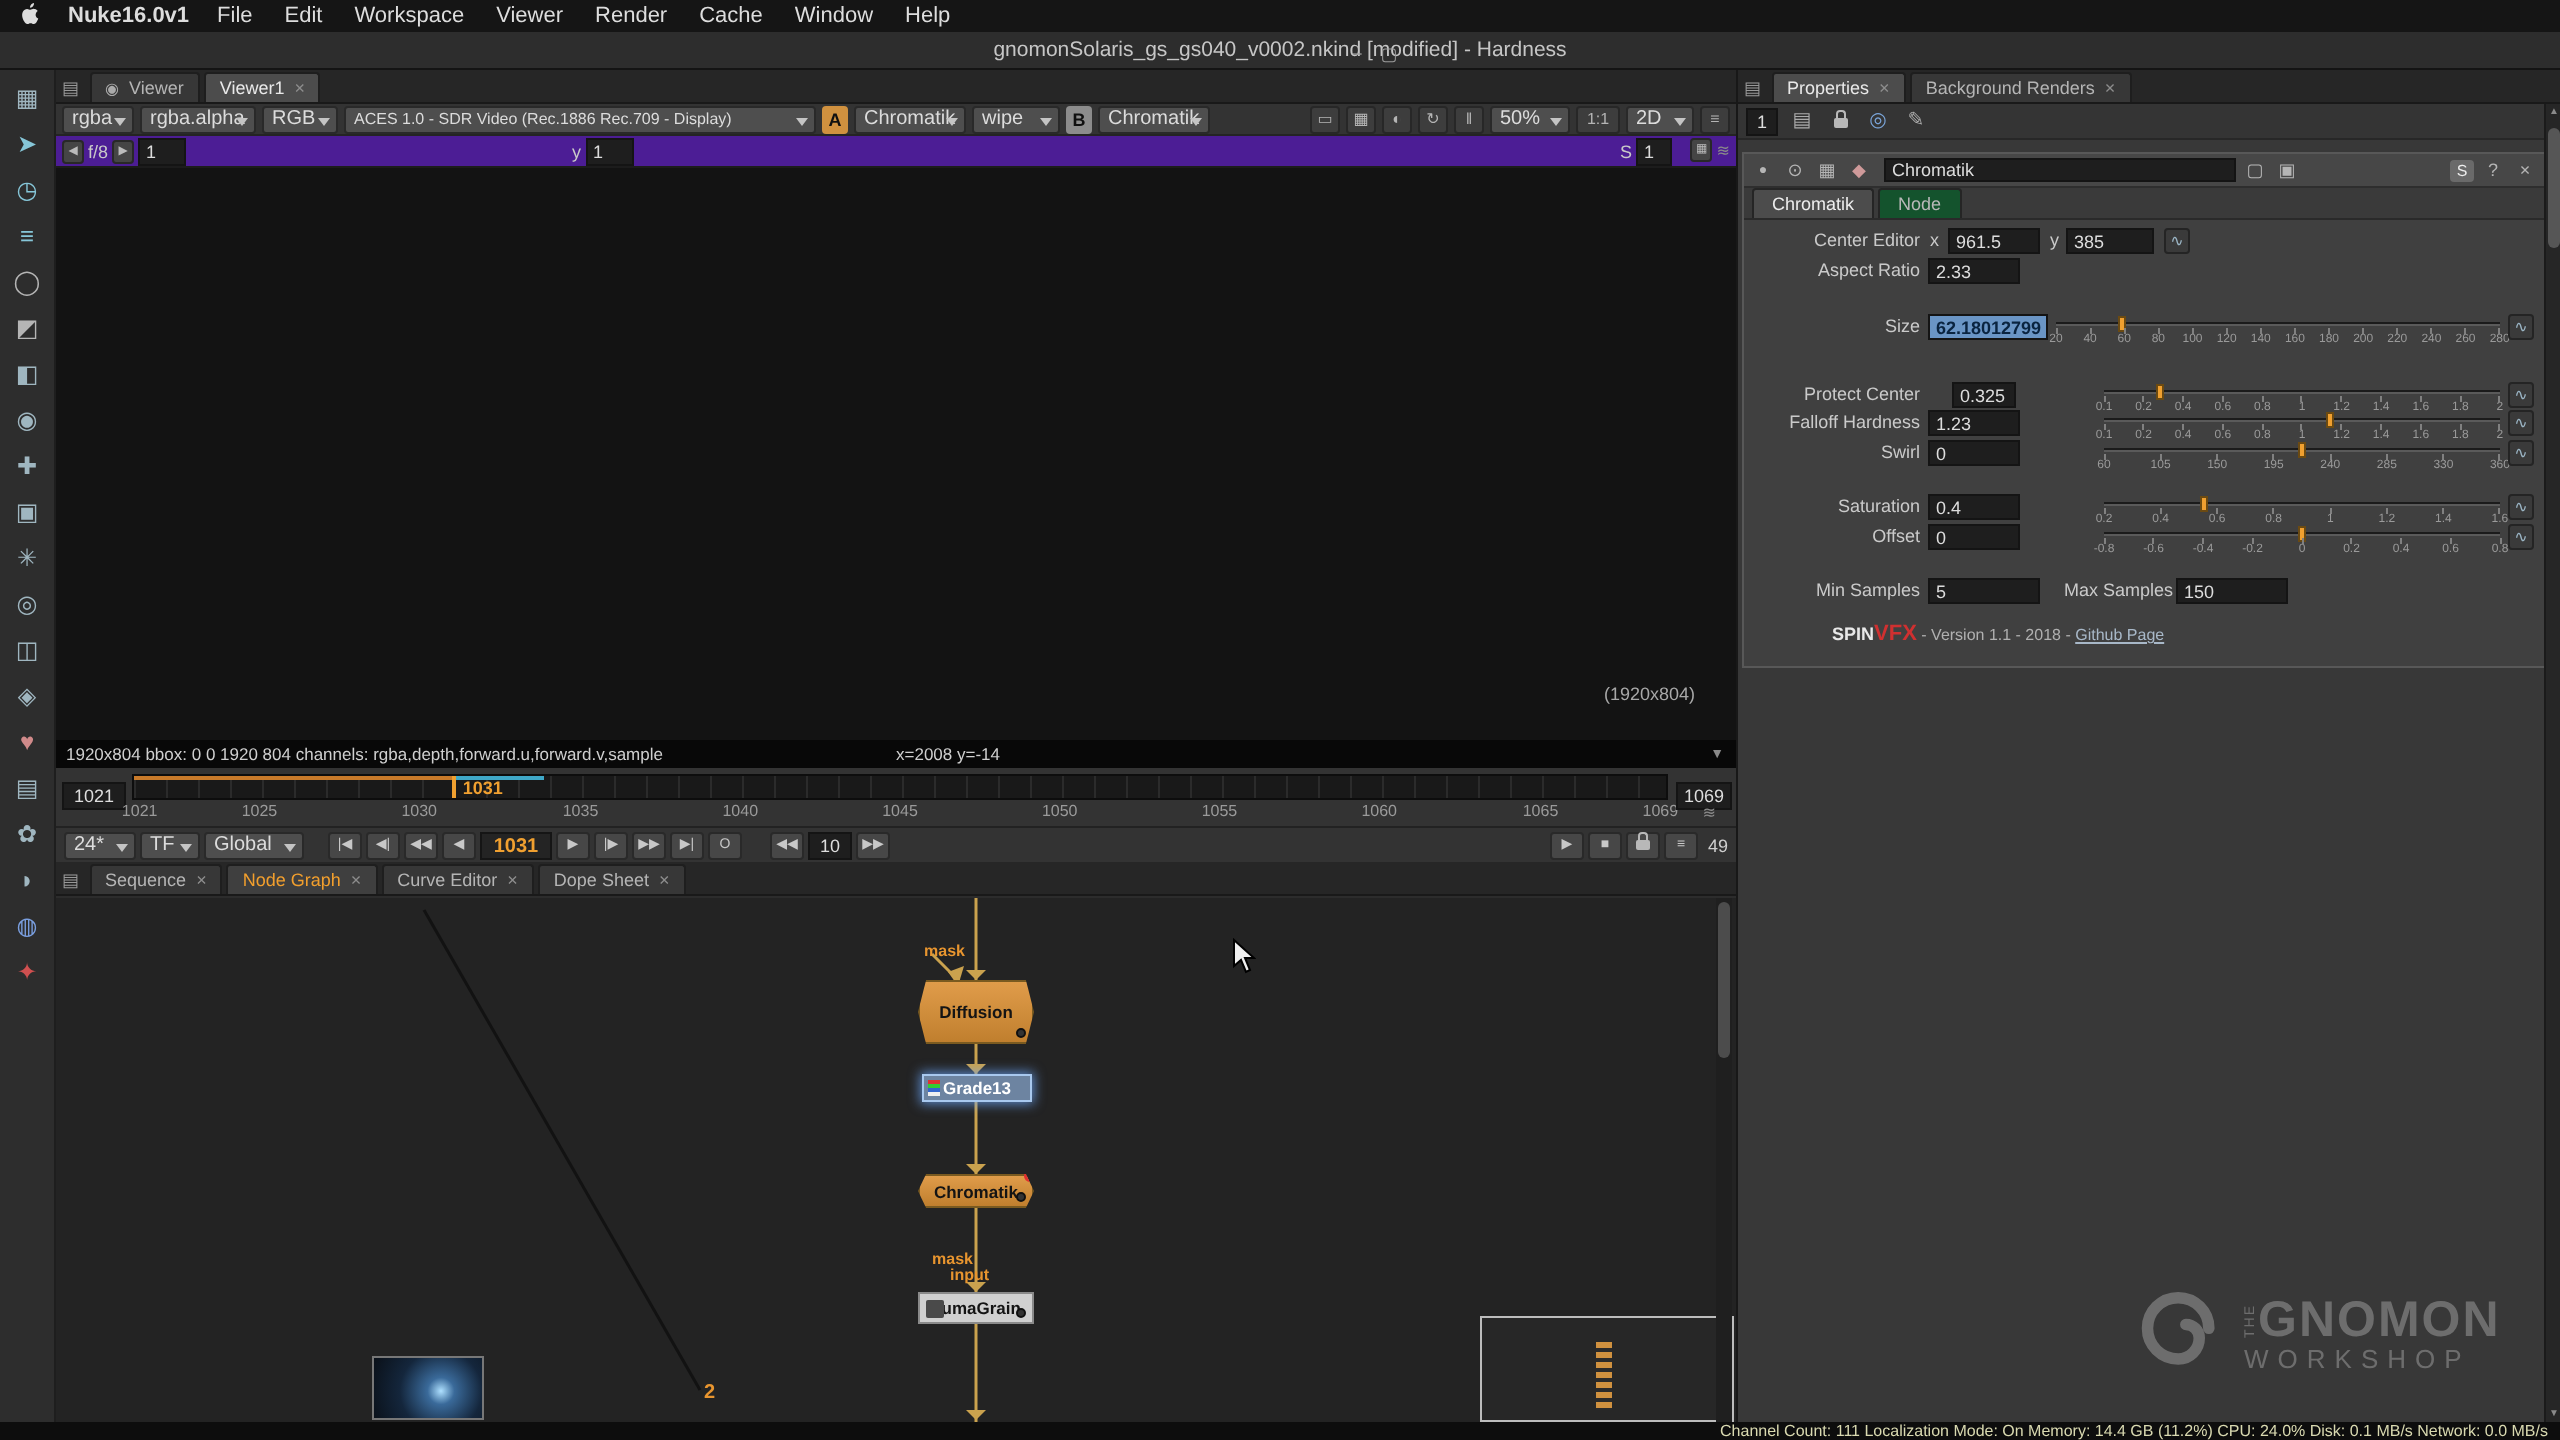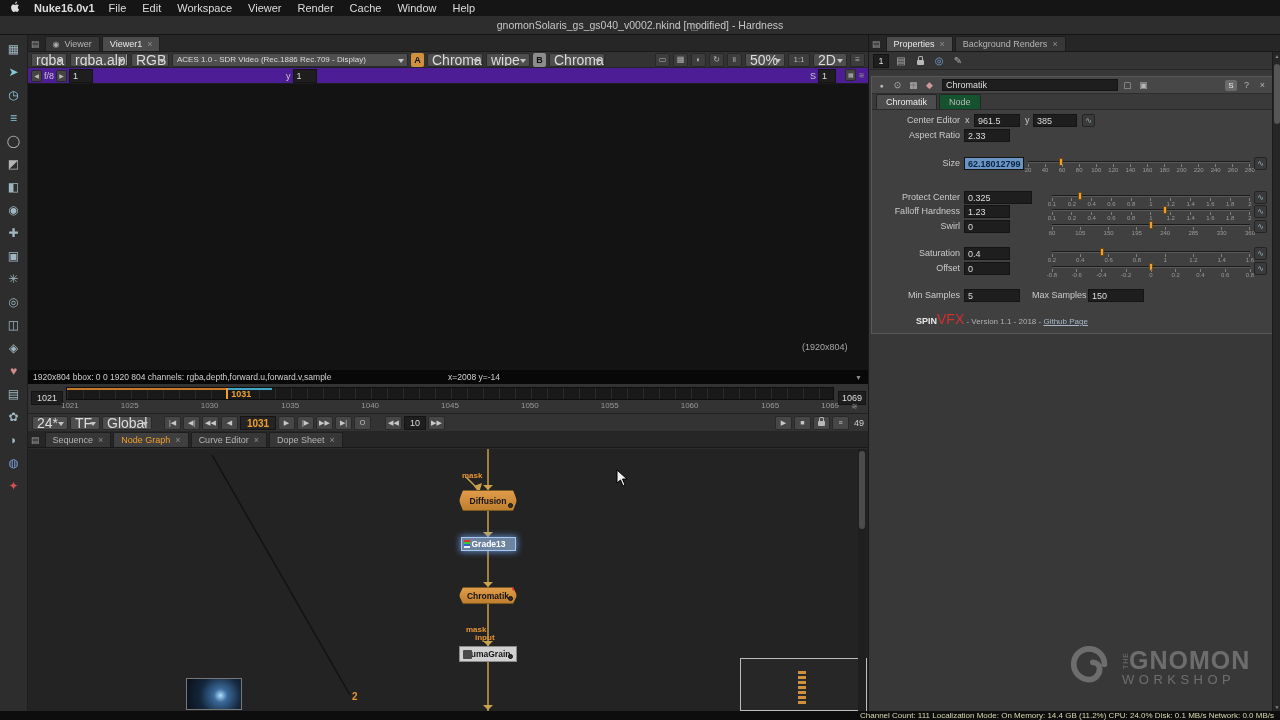--- a/index.html
+++ b/index.html
@@ -25,21 +25,21 @@
 
   
   .tabbar { display:flex; align-items:flex-end; background:#262626; height:17px;
             border-bottom:1px solid #191919; padding-left:3px; gap:2px; }
   .pane-icon { color:#999; font-size:9px; margin:0 3px 2px 0; }
   .tab { display:flex; align-items:center; gap:5px; background:#373737; color:#b5b5b5; font-size:9px;
          height:15px; padding:0 7px; border:1px solid #1e1e1e; border-bottom:none; border-radius:2px 2px 0 0; }
   .tab.active { background:#4c4c4c; color:#e9e9e9; }
   .tab.active-orange { background:#3f3f3f; color:#f29f2d; }
   .tab .x { color:#8d8d8d; font-size:9px; }
-  .dd { background:#4e4e4e; border:1px solid #292929; border-radius:2px; color:#dcdcdc; font-size:14px;
+  .dd { background:#4e4e4e; border:1px solid #292929; border-radius:2px; color:#dcdcdc; font-size:10px;
         height:14px; line-height:12px; padding:0 12px 0 4px; position:relative; white-space:nowrap; overflow:hidden; }
   .dd::after { content:""; position:absolute; right:3px; top:5px; border:3px solid transparent; border-top:4px solid #c4c4c4; }
   .inp { display:inline-block; background:#1e1e1e; border:1px solid #141414; color:#ddd; font-size:9px;
          height:14px; line-height:13px; padding:0 3px; overflow:hidden; white-space:nowrap; }
   .grow { flex:1; }
   .lock { display:inline-block; width:7px; height:5px; background:#b8b8b8; border-radius:1px; position:relative; top:1px; }
   .lock::before { content:""; position:absolute; left:1px; top:-4px; width:3px; height:3px;
                   border:1px solid #b8b8b8; border-bottom:none; border-radius:2px 2px 0 0; }
 
   
@@ -168,21 +168,21 @@
             color:#9ab4c4; font-size:8px; line-height:11px; text-align:center; border-radius:2px; }
   .slider { position:absolute; top:0; height:15px; }
   .strack { position:absolute; left:0; right:0; top:4px; height:2px; background:#1b1b1b; border-bottom:1px solid #5a5a5a; }
   .smarker { position:absolute; top:1px; width:4px; height:8px; background:#f0a030; border:1px solid #6b4a12; transform:translateX(-50%); }
   .sticks { position:absolute; left:0; right:0; top:7px; display:flex; justify-content:space-between; }
   .stick { position:relative; width:0; display:flex; flex-direction:column; align-items:center; }
   .stick i { width:1px; height:3px; background:#808080; }
   .stick em { font-style:normal; font-size:6px; color:#9a9a9a; white-space:nowrap; }
   .pfoot { position:absolute; left:44px; font-size:8px; color:#b0b0b0; }
   .pfoot .brand { font-weight:bold; color:#e8e8e8; font-size:9px; }
-  .pfoot .brand2 { font-weight:normal; color:#d03030; font-size:14px; }
+  .pfoot .brand2 { font-weight:bold; color:#d03030; font-size:11px; }
   .pfoot .link { text-decoration:underline; color:#a8b8c8; }
   .pscroll { position:absolute; right:0; top:17px; width:8px; bottom:0; background:#262626; border-left:1px solid #1b1b1b; }
   .pscroll .arr { position:absolute; left:0; width:8px; text-align:center; font-size:5px; color:#8a8a8a; }
   .pthumb { position:absolute; left:1px; top:12px; width:6px; height:60px; background:#565656; border-radius:3px; }
 
   
   .statusbar { position:absolute; left:0; top:711px; width:1280px; height:9px; background:#0d0d0d;
                color:#d9d9b0; font-size:8px; line-height:9px; text-align:right; padding-right:6px; }
   .watermark { position:absolute; left:1068px; top:645px; display:flex; align-items:center; gap:8px; opacity:.55; z-index:50; }
   .wm-the { writing-mode:vertical-rl; transform:rotate(180deg); font-size:7px; letter-spacing:1px; color:#9a9a9a; }
@@ -396,21 +396,21 @@
         <polygon points="455,83 465,83 460,88" fill="#caa24e"></polygon>
         <polygon points="455,133 465,133 460,138" fill="#caa24e"></polygon>
         <polygon points="455,192 465,192 460,197" fill="#caa24e"></polygon>
         <polygon points="455,256 465,256 460,261" fill="#caa24e"></polygon>
         <line x1="438" y1="28" x2="452" y2="42" stroke="#caa24e" stroke-width="1.5"></line>
         <polygon points="446,37 454,34 451,44" fill="#caa24e"></polygon>
         <line x1="184" y1="6" x2="322" y2="246" stroke="#121212" stroke-width="1.5"></line>
       </svg>
 
       <span class="glabel" style="left:434px;top:22px">mask</span>
-      <div class="node orange" style="left:431px;top:41px;width:58px;height:21px">
+      <div class="node orange" style="left:431px;top:41px;width:58px;height:32px">
         <span>Diffusion</span>
           <i class="ndot"></i>
       </div>
       <div class="node blue" style="left:433px;top:88px;width:55px;height:14px">
         <span>Grade13</span>
       </div>
       <div class="node orange" style="left:431px;top:138px;width:58px;height:17px">
         <span>Chromatik</span>
         <i class="ndot"></i>
         <i class="edot"></i>
@@ -557,21 +557,21 @@
                   <i></i>
                   <em>280</em>
                 </span>
               </div>
           </div>
           <button class="pcurve" style="left:382px">∿</button>
         </div>
 
         <div class="prow" style="top:81px">
           <span class="plabel">Protect Center</span>
-          <span class="pinp" style="left:92px;width:68px">0.325</span>
+          <span class="pinp" style="left:104px;width:32px">0.325</span>
           <div class="slider" style="left:180px;width:198px">
             <div class="strack"></div>
             <div class="smarker" style="left:14%"></div>
             <div class="sticks">
                 <span class="stick">
                   <i></i>
                   <em>0.1</em>
                 </span>
                 <span class="stick">
                   <i></i>

